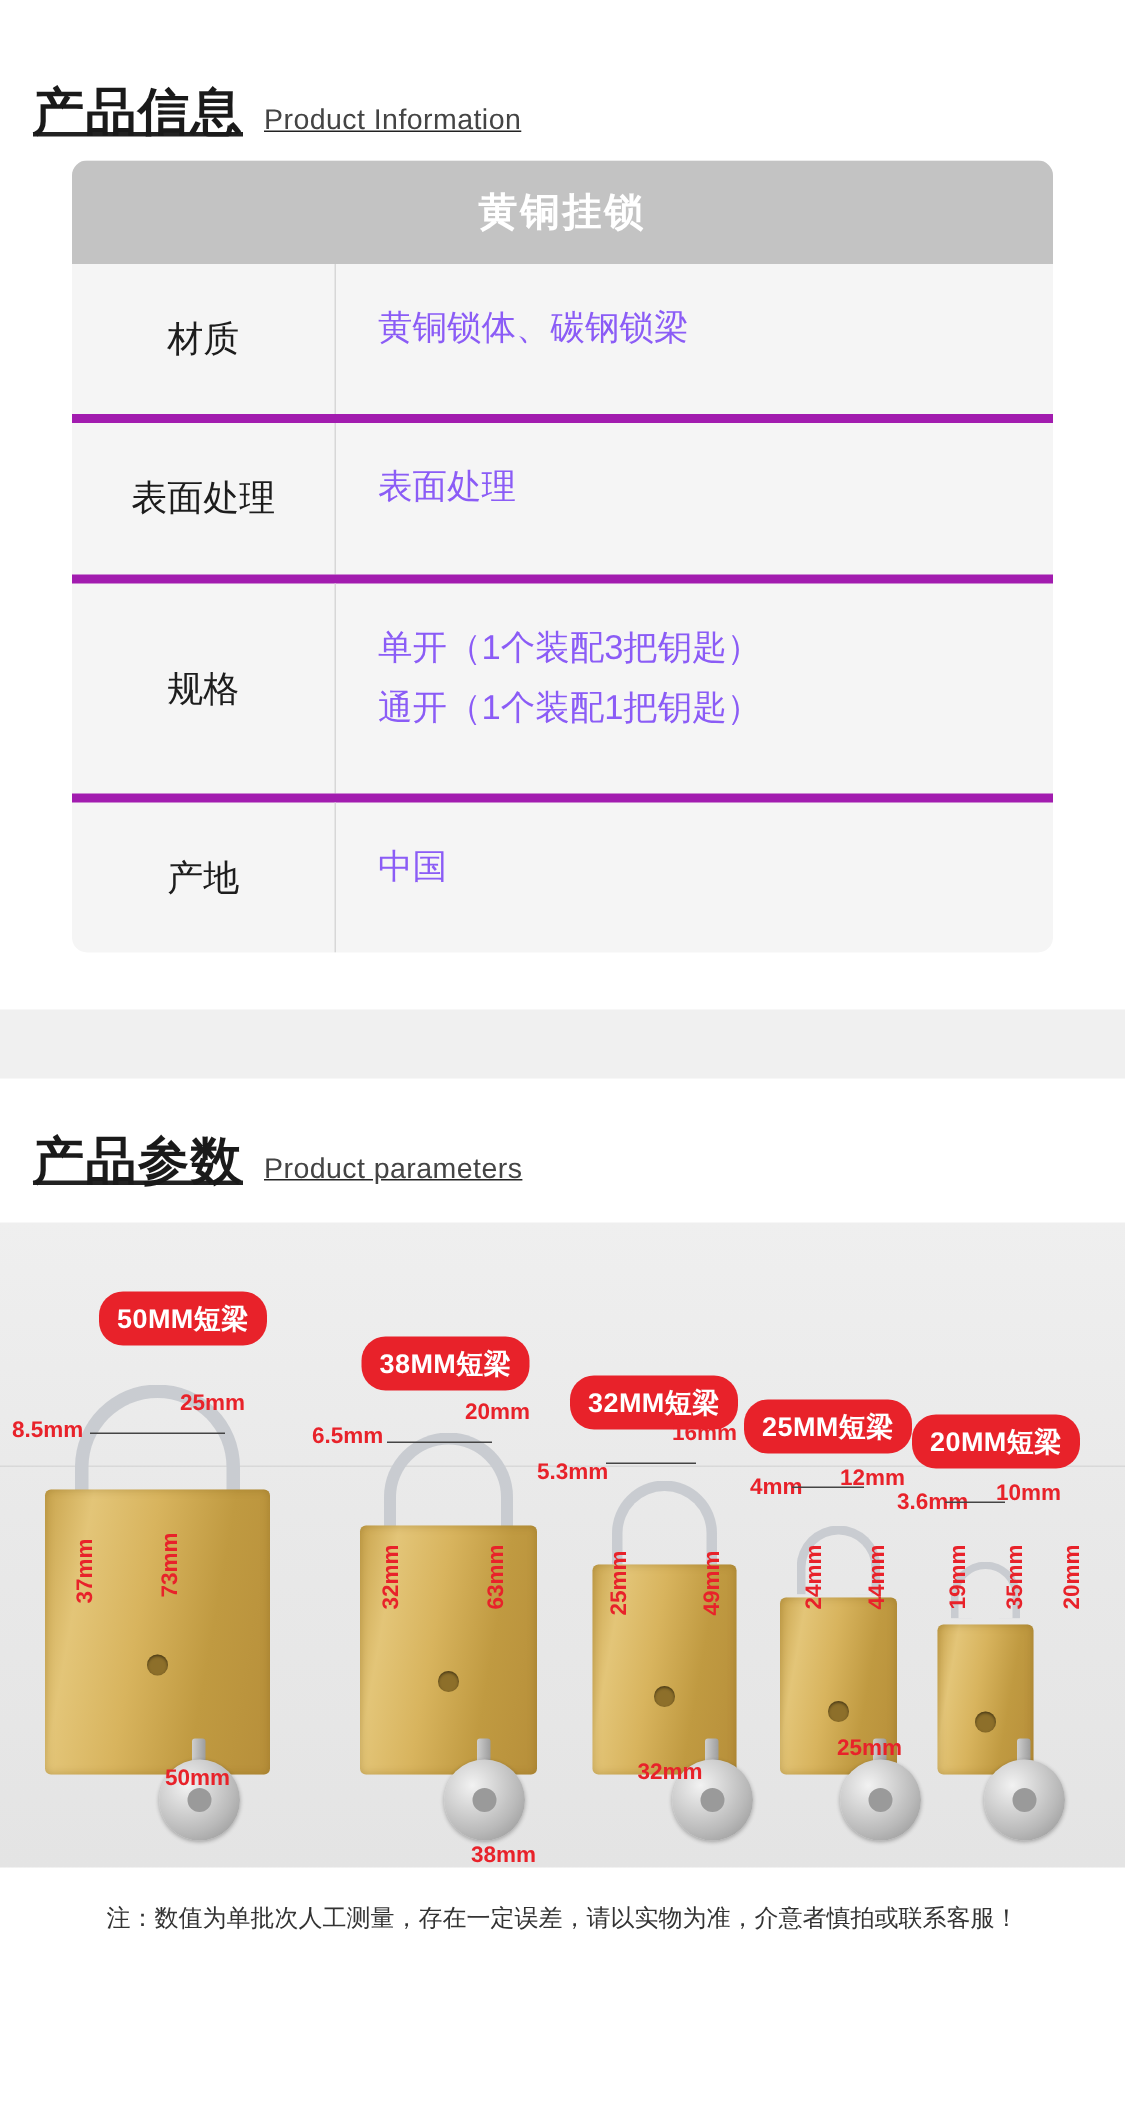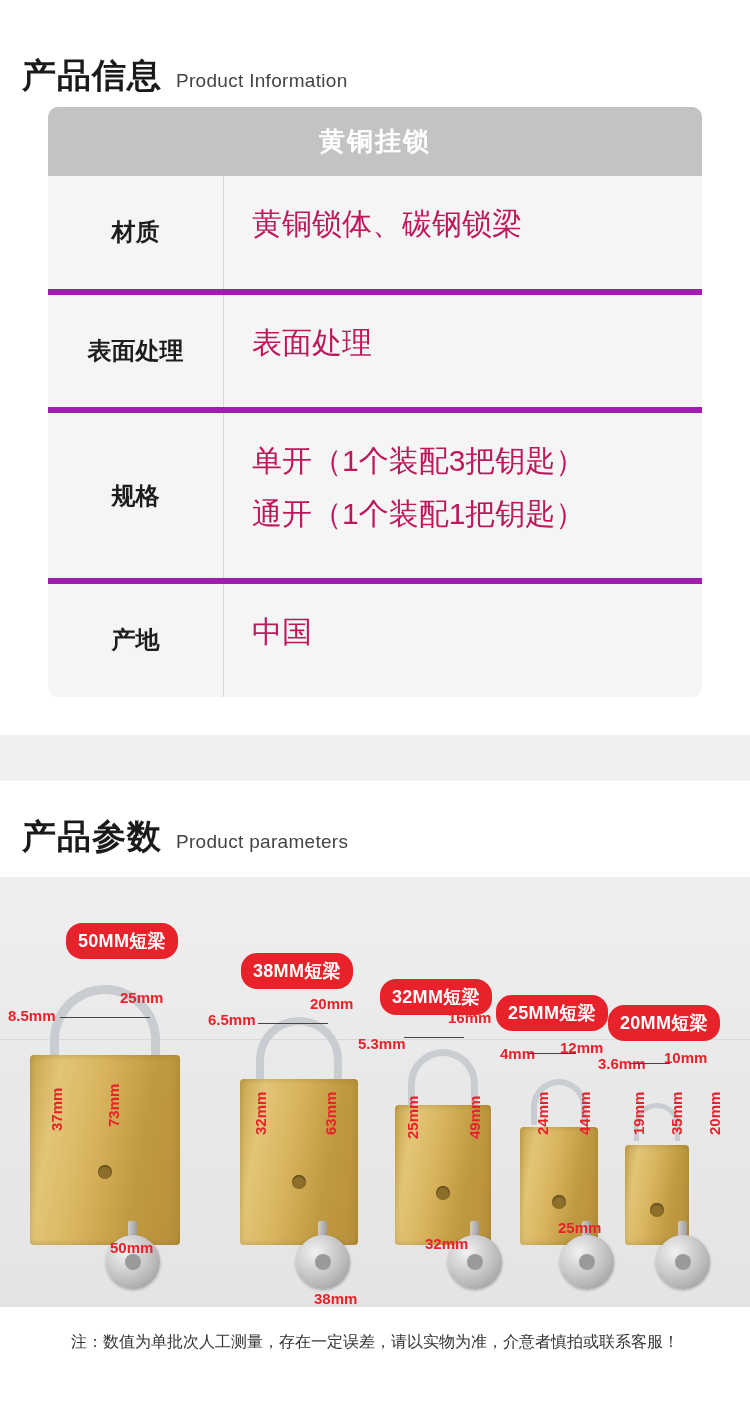--- a/index.html
+++ b/index.html
@@ -14,20 +14,21 @@
     color: #222;
     overflow: hidden;
     position: relative;
   }
 
   
   .section-head {
     display: flex;
     align-items: baseline;
     padding: 0 0 0 22px;
+    text-decoration: underline;
   }
   .section-head .cn {
     font-size: 34px;
     font-weight: bold;
     color: #1a1a1a;
     letter-spacing: 1px;
     line-height: 1;
   }
   .section-head .en {
     font-size: 19px;
@@ -60,29 +61,29 @@
     width: 100%;
     border-collapse: collapse;
   }
   .spec-table tr + tr td {
     border-top: 6px solid #a21caf;
   }
   .spec-table td.k {
     width: 163px;
     text-align: center;
     font-size: 24px;
-    font-weight: bold;
+    font-weight: normal;
     color: #1d1d1d;
     padding: 22px 6px;
     border-right: 1px solid #d7d7d7;
     vertical-align: middle;
   }
   .spec-table td.v {
-    font-size: 30px;
-    color: #be185d;
+    font-size: 23px;
+    color: #8b5cf6;
     padding: 22px 0 38px 28px;
     vertical-align: middle;
     line-height: 1.75;
   }
 
   
   .gap-band {
     height: 46px;
     background: #f0f0f0;
     margin-top: 38px;

